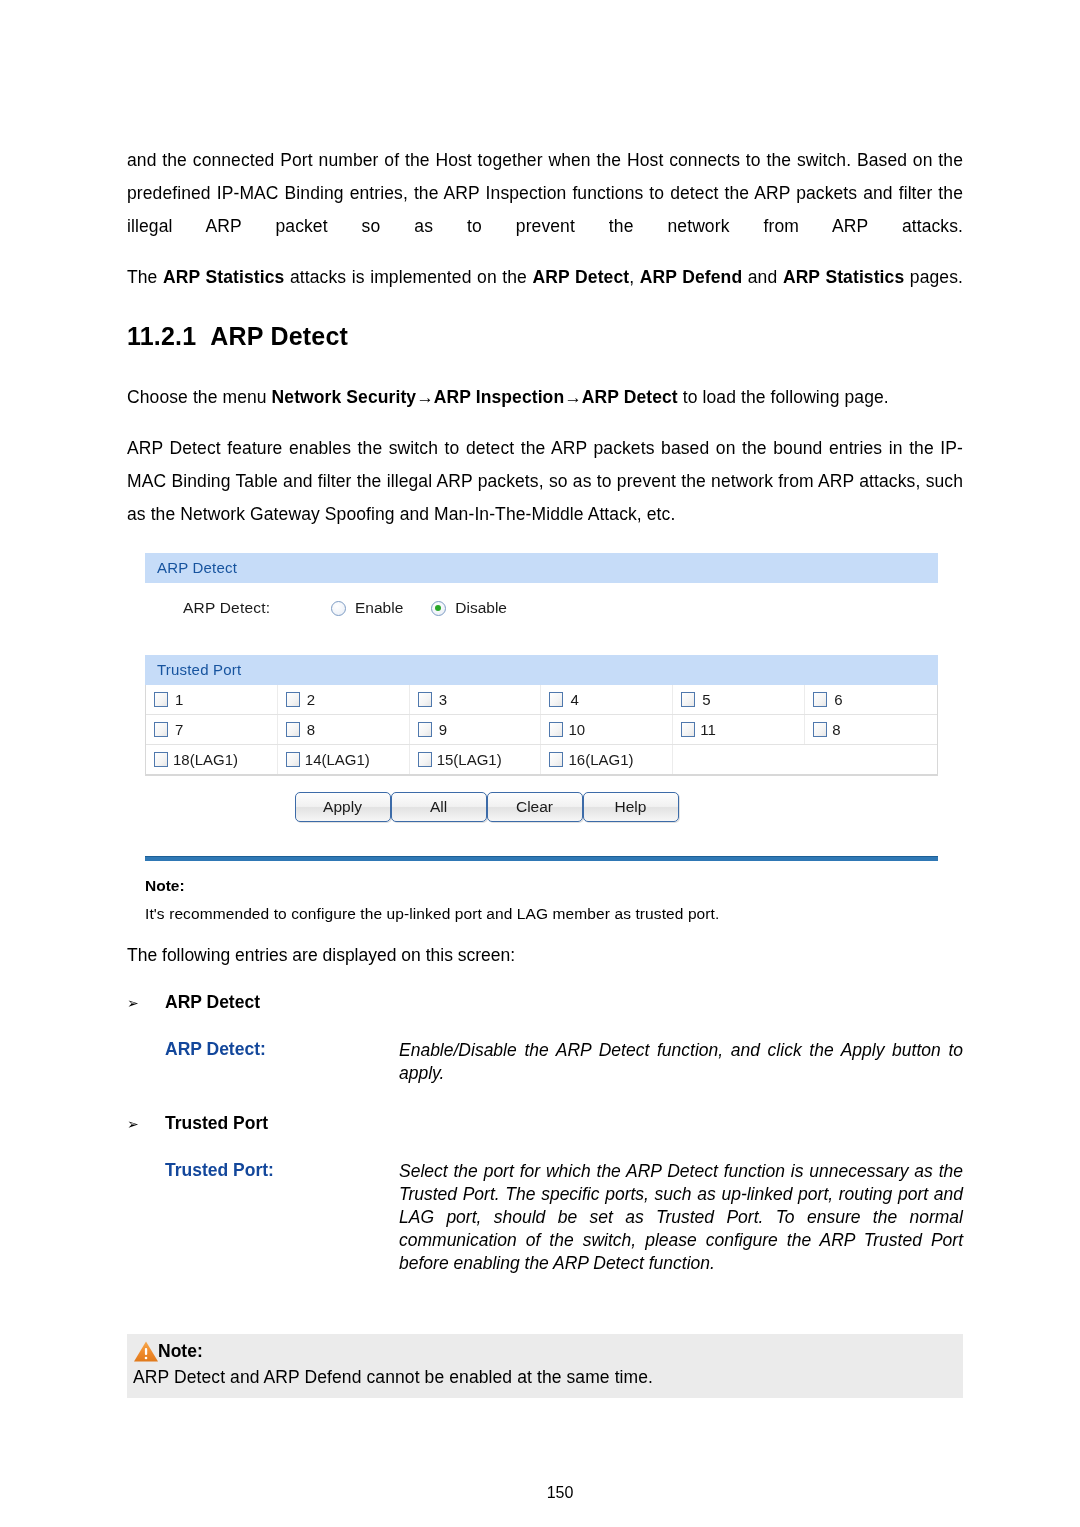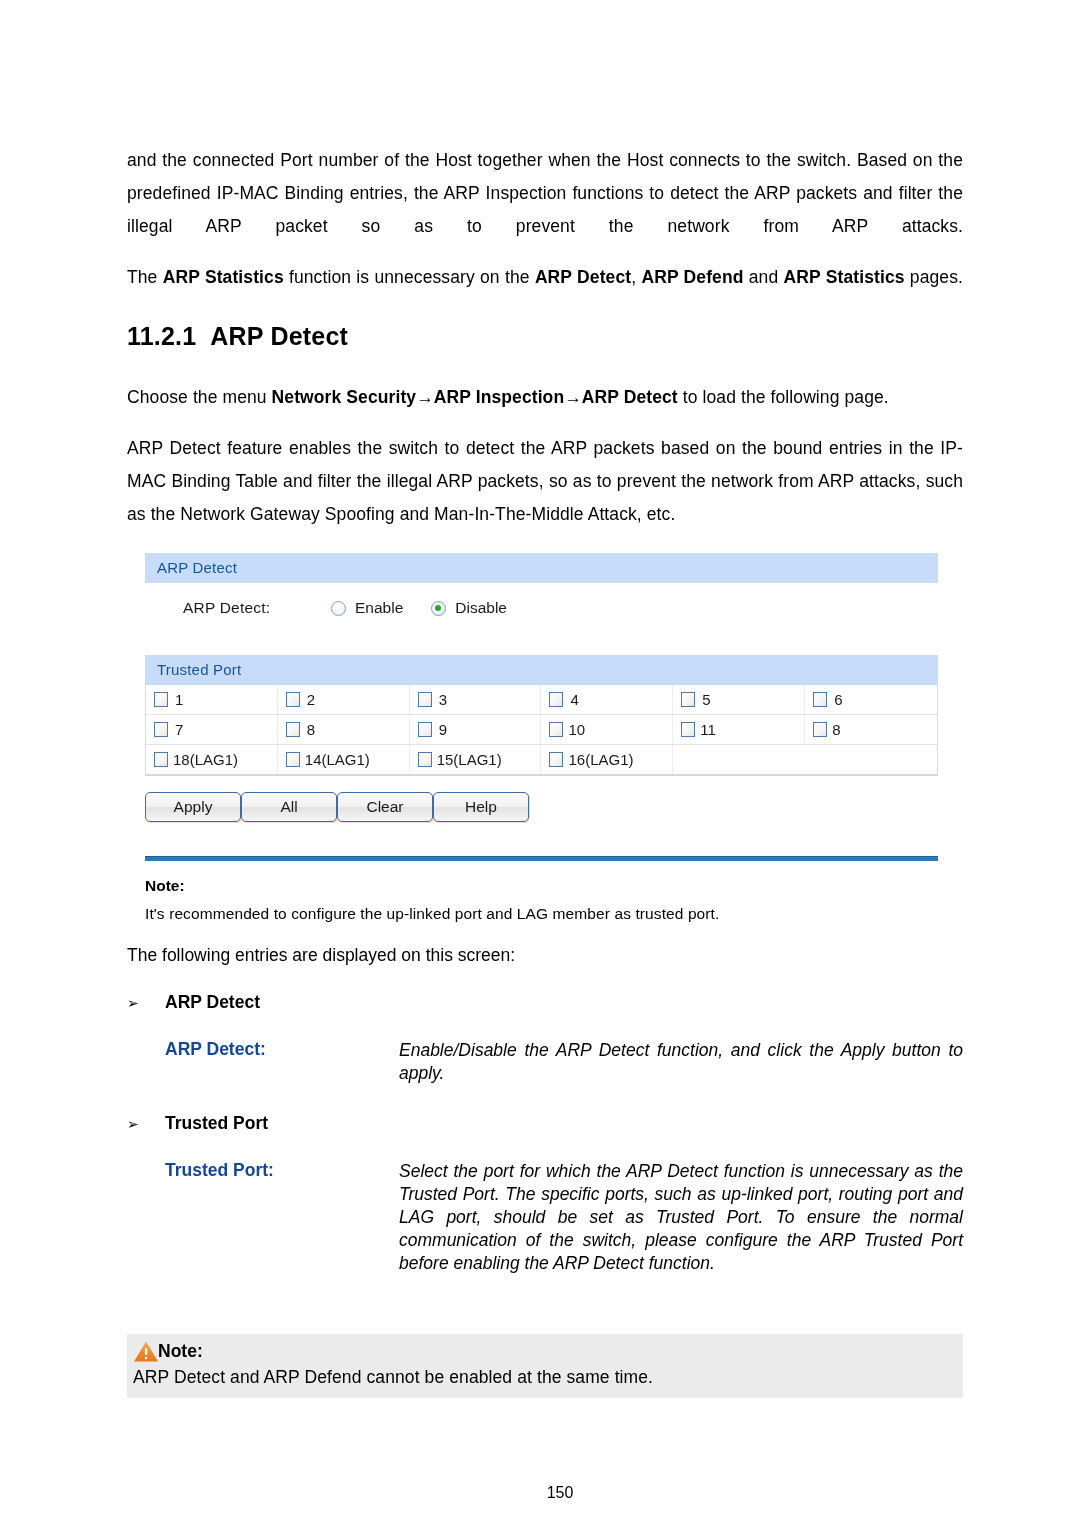--- a/index.html
+++ b/index.html
@@ -136,20 +136,21 @@
     box-sizing: border-box;
     margin-right: 7px;
     flex: none;
   }
   .port-cell .lbl { white-space: nowrap; }
   .port-cell.narrow-gap .lbl { margin-left: -2px; }
 
   
   .btn-row {
     display: flex;
+    justify-content: center;
     padding: 16px 0 34px 0;
     padding-right: 110px;
   }
   .ui-btn {
     min-width: 82px;
     padding: 4px 6px 5px 6px;
     border: 1.6px solid #3c6ba8;
     border-radius: 5px;
     background: linear-gradient(180deg, #fdfdfd 0%, #f1f1f1 48%, #e2e2e2 52%, #f6f6f6 100%);
     font-size: 15.5px;
@@ -262,21 +263,21 @@
   }
 </style>
 </head>
 <body>
 
 <div class="page">
   <div class="content">
 
     <p class="body-par last-line-full">and the connected Port number of the Host together when the Host connects to the switch. Based on the predefined IP-MAC Binding entries, the ARP Inspection functions to detect the ARP packets and filter the illegal ARP packet so as to prevent the network from ARP attacks.</p>
 
-    <p class="body-par last-line-full"><span>The </span><b>ARP Statistics</b><span> function is unnecessary on the </span><b>ARP Detect</b><span>, </span><b>ARP Defend</b><span> and </span><b>ARP Statistics</b><span> pages.</span></p>
+    <p class="body-par last-line-full"><span>The </span><b>ARP Statistics</b><span> attacks is implemented on the </span><b>ARP Detect</b><span>, </span><b>ARP Defend</b><span> and </span><b>ARP Statistics</b><span> pages.</span></p>
 
     <h2 class="section-heading">
       <span class="num">11.2.1</span><span>ARP Detect</span>
     </h2>
 
     <p class="body-par"><span>Choose the menu </span><b>Network Security→ARP Inspection→ARP Detect</b><span> to load the following page.</span></p>
 
     <p class="body-par">ARP Detect feature enables the switch to detect the ARP packets based on the bound entries in the IP-MAC Binding Table and filter the illegal ARP packets, so as to prevent the network from ARP attacks, such as the Network Gateway Spoofing and Man-In-The-Middle Attack, etc.</p>
 
     <div class="figure-wrap">

